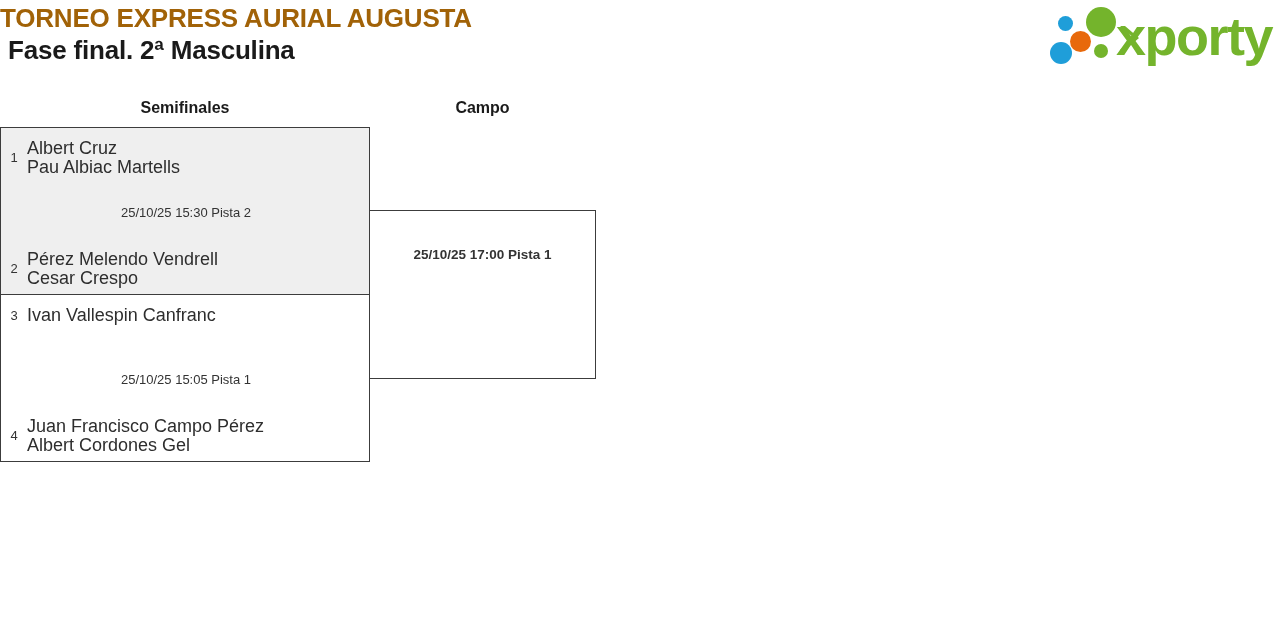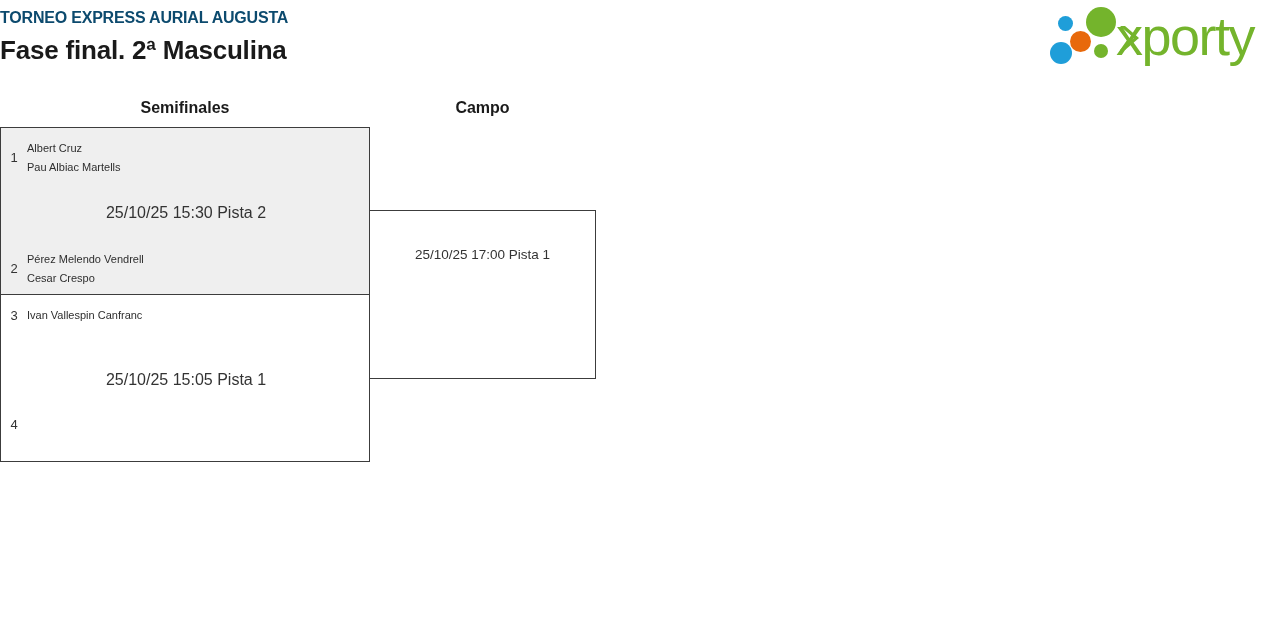--- a/index.html
+++ b/index.html
@@ -24,34 +24,35 @@
     width: 1280px;
     height: 80px;
   }
   #title-block {
     position: absolute;
     left: 0px;
     top: 2px;
     width: 760px;
   }
   .title-line1 {
-    font-size: 16px;
-    font-weight: bold;
-    color: #0c4a6e;
+    font-size: 26px;
+    font-weight: bold;
+    color: #a16207;
     line-height: 32px;
     letter-spacing: -0.2px;
     white-space: nowrap;
   }
   .title-line2 {
     font-size: 26px;
     font-weight: bold;
     color: #1a1a1a;
     line-height: 32px;
     letter-spacing: -0.2px;
     white-space: nowrap;
+    padding-left: 8px;
   }
 
   
   #logo {
     position: absolute;
     right: 8px;
     top: 4px;
     width: 228px;
     height: 64px;
   }
@@ -77,21 +78,21 @@
     top: 18px;
     width: 22px;
     height: 28px;
   }
   #logo-word {
     position: absolute;
     left: 72px;
     top: 0px;
     font-size: 54px;
     line-height: 64px;
-    font-weight: normal;
+    font-weight: bold;
     color: #74b42c;
     letter-spacing: -1.5px;
   }
 
   
   .round-header {
     position: absolute;
     font-size: 16px;
     font-weight: bold;
     color: #1a1a1a;
@@ -150,33 +151,33 @@
     flex: 0 0 26px;
     text-align: center;
     font-size: 13px;
     color: #333333;
     line-height: 16px;
   }
   .players {
     flex: 1 1 auto;
   }
   .player {
-    font-size: 11px;
+    font-size: 18px;
     color: #2e2e2e;
     line-height: 19px;
     white-space: nowrap;
   }
 
   .match-time {
     position: absolute;
     left: 0px;
     top: 76px;
     width: 370px;
     text-align: center;
-    font-size: 16px;
+    font-size: 13px;
     color: #333333;
     line-height: 18px;
   }
 
   
   #match-final {
     position: absolute;
     box-sizing: border-box;
     left: 369px;
     top: 210px;
@@ -187,20 +188,21 @@
   }
   #final-time {
     position: absolute;
     left: 0px;
     top: 35px;
     width: 225px;
     text-align: center;
     font-size: 13.5px;
     color: #333333;
     line-height: 18px;
+    font-weight: bold;
   }
 </style>
 </head>
 <body>
 
 <div id="header">
 
   <div id="title-block">
     <div class="title-line1">TORNEO EXPRESS AURIAL AUGUSTA</div>
     <div class="title-line2">Fase final. 2ª Masculina</div>
@@ -258,20 +260,22 @@
       <div class="players">
         <div class="player">Ivan Vallespin Canfranc</div>
       </div>
     </div>
 
     <div class="match-time">25/10/25 15:05 Pista 1</div>
 
     <div class="team team-bottom">
       <div class="seed">4</div>
       <div class="players">
+        <div class="player">Juan Francisco Campo Pérez</div>
+        <div class="player">Albert Cordones Gel</div>
       </div>
     </div>
   </div>
 
   <div id="match-final">
     <div id="final-time">25/10/25 17:00 Pista 1</div>
   </div>
 
 </div>
 

